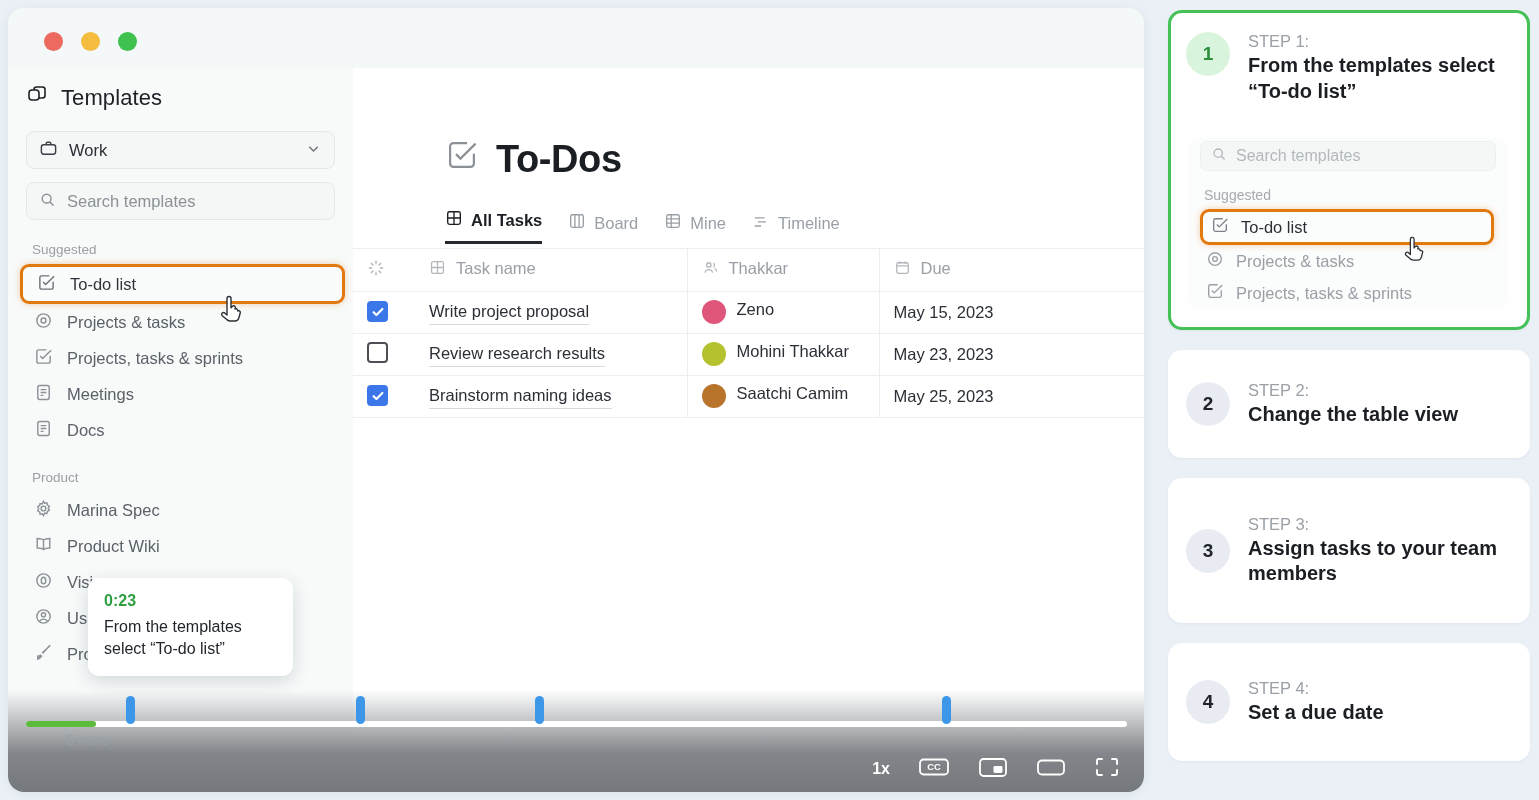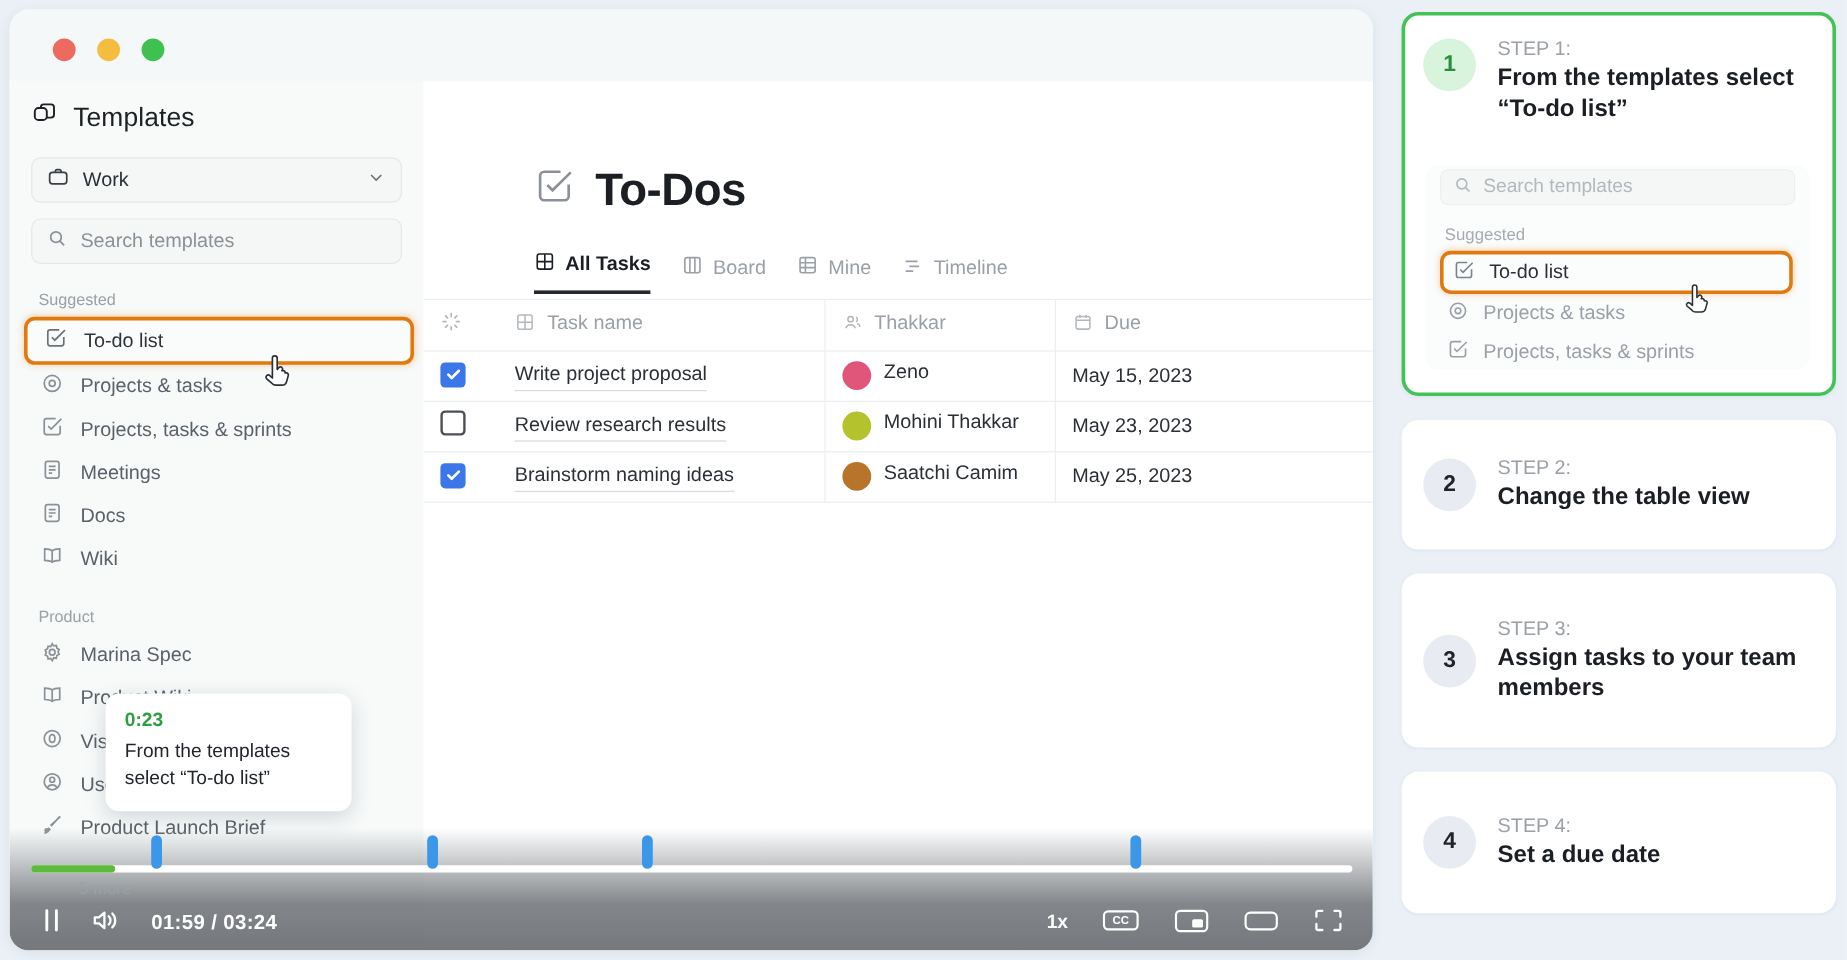--- a/index.html
+++ b/index.html
@@ -329,28 +329,20 @@
       <div class="sb-item">
         <span>
           <svg width="19" height="19" viewBox="0 0 20 20" fill="none" stroke="#8b9197" stroke-width="1.5">
             <rect x="4" y="2.7" width="12" height="14.6" rx="2"></rect>
             <path d="M7 7h6M7 10h6M7 13h3"></path>
           </svg>
         </span>
         <span>Docs</span>
       </div>
 
-      <div class="sb-item">
-        <span>
-          <svg width="19" height="19" viewBox="0 0 20 20" fill="none" stroke="#8b9197" stroke-width="1.5">
-            <path d="M10 5.2v10M10 5.2C8.6 4 6.8 3.6 3.4 3.6v10c3.4 0 5.2.4 6.6 1.6 1.4-1.2 3.2-1.6 6.6-1.6v-10c-3.4 0-5.2.4-6.6 1.6z"></path>
-          </svg>
-        </span>
-        <span>Wiki</span>
-      </div>
 
       <div class="sb-group-label">Product</div>
 
       <div class="sb-item">
         <span>
           <svg width="19" height="19" viewBox="0 0 20 20" fill="none" stroke="#8b9197" stroke-width="1.5">
             <circle cx="10" cy="10" r="2.5"></circle>
             <path d="M10 2.6l1.3 1.9 2.3-.4.5 2.3 2 1.2-1 2.1 1 2.1-2 1.2-.5 2.3-2.3-.4L10 17.4 8.7 15.5l-2.3.4-.5-2.3-2-1.2 1-2.1-1-2.1 2-1.2.5-2.3 2.3.4z"></path>
           </svg>
         </span>
@@ -571,34 +563,20 @@
         <div class="progress-fill" style="width:6.4%"></div>
         <div class="marker" style="left:9.1%"></div>
         <div class="marker" style="left:30.0%"></div>
         <div class="marker" style="left:46.2%"></div>
         <div class="marker" style="left:83.2%"></div>
       </div>
 
       <div class="more-label">5 more</div>
 
       <div class="ctrl-row">
-        <div class="ctrl-left">
-          <span>
-            <svg width="22" height="24" viewBox="0 0 22 24" stroke="#fff" stroke-width="2.4" stroke-linecap="round">
-              <path d="M7 4v16M15 4v16"></path>
-            </svg>
-          </span>
-          <span>
-            <svg width="28" height="24" viewBox="0 0 28 24" fill="none" stroke="#fff" stroke-width="1.9" stroke-linejoin="round" stroke-linecap="round">
-              <path d="M3 9.5h3.5L11 5.5v13L6.5 14.5H3z"></path>
-              <path d="M14.6 8.6a4.6 4.6 0 0 1 0 6.8M17.6 6.2a8.2 8.2 0 0 1 0 11.6"></path>
-            </svg>
-          </span>
-          <span class="time">01:59 / 03:24</span>
-        </div>
 
         <div class="ctrl-right">
           <span class="speed">1x</span>
           <span>
             <svg width="32" height="24" viewBox="0 0 32 24">
               <rect x="2" y="4.5" width="28" height="15" rx="3.5" fill="none" stroke="#fff" stroke-width="1.8"></rect>
               <text x="16" y="15.4" text-anchor="middle" fill="#fff" font-size="9.5" font-family="Liberation Sans, sans-serif" font-weight="bold">CC</text>
             </svg>
           </span>
           <span>

